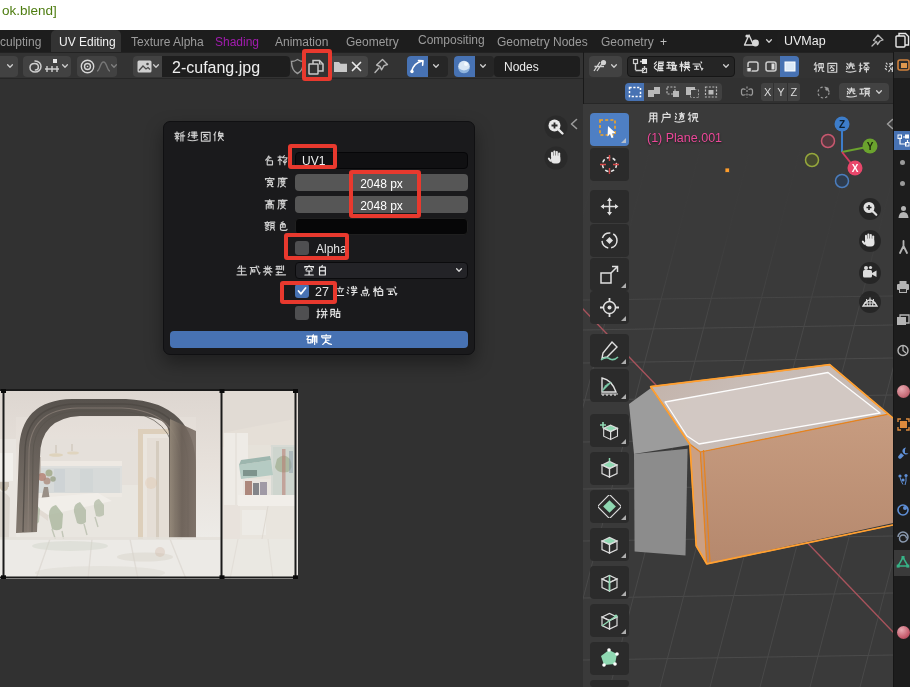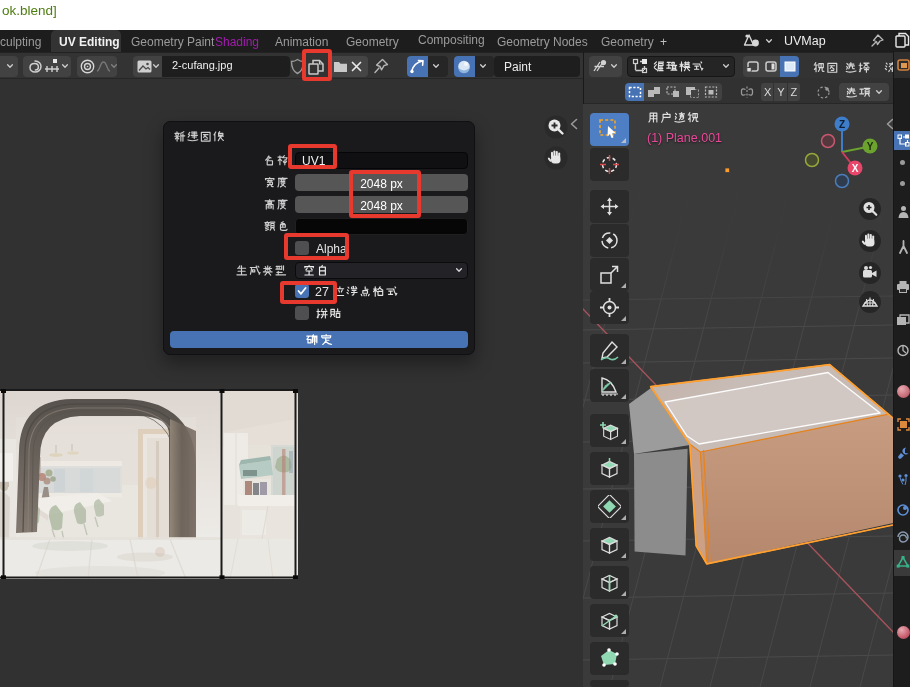--- a/index.html
+++ b/index.html
@@ -3,29 +3,29 @@
 *{margin:0;padding:0;box-sizing:border-box}
 html,body{width:910px;height:687px;overflow:hidden;background:#fff;font-family:"Liberation Sans",sans-serif;}
 .abs{position:absolute}
 </style></head><body>
 <div class="abs" style="left:0;top:0;width:910px;height:687px;background:#fff">
 
 <div class="abs" style="left:2px;top:3px;font-size:13.5px;color:#4d7c0f;">ok.blend]</div>
 <div class="abs" style="left:0;top:30px;width:910px;height:22px;background:#1d1d1d"></div>
 <div class="abs" style="left:51px;top:30px;width:70px;height:22px;background:#333333;border-radius:5px 5px 0 0"></div>
 <div class="abs" style="left:-8px;top:35px;font-size:12px;color:#9b9b9b;width:120px">Sculpting</div>
-<div class="abs" style="left:131px;top:35px;font-size:12px;color:#9b9b9b;width:120px">Geometry Paint</div>
+<div class="abs" style="left:131px;top:35px;font-size:12px;color:#9b9b9b;width:120px">Texture Alpha</div>
 <div class="abs" style="left:215px;top:35px;font-size:12px;color:#a21caf;width:120px">Shading</div>
 <div class="abs" style="left:275px;top:35px;font-size:12px;color:#9b9b9b;width:120px">Animation</div>
 <div class="abs" style="left:346px;top:35px;font-size:12px;color:#9b9b9b;width:120px">Geometry</div>
 <div class="abs" style="left:418px;top:33px;font-size:12px;color:#9b9b9b;width:120px">Compositing</div>
 <div class="abs" style="left:497px;top:35px;font-size:12px;color:#9b9b9b;width:120px">Geometry Nodes</div>
 <div class="abs" style="left:601px;top:35px;font-size:12px;color:#9b9b9b;width:120px">Geometry</div>
 <div class="abs" style="left:660px;top:35px;font-size:12px;color:#c0c0c0;width:120px">+</div>
-<div class="abs" style="left:59px;top:35px;font-size:12px;color:#f2f2f2;font-weight:bold;">UV Editing</div>
+<div class="abs" style="left:59px;top:35px;font-size:12px;color:#f2f2f2;">UV Editing</div>
 <div class="abs" style="left:739px;top:31px;width:171px;height:20px;background:#1d1d1d"></div>
 <svg class="abs" style="left:742px;top:33px" width="24" height="16" viewBox="0 0 24 16">
 <path d="M7,2 L11.5,12 H2.5 Z" fill="none" stroke="#d8d8d8" stroke-width="1.4" stroke-linejoin="round"></path>
 <circle cx="13.5" cy="10" r="3.4" fill="#d8d8d8"></circle>
 <circle cx="5" cy="3" r="1.6" fill="#d8d8d8"></circle>
 </svg>
 <svg class="abs" style="left:765px;top:37px" width="8" height="8" viewBox="0 0 10 10">
       <path d="M2,3.4 L5,6.6 L8,3.4" fill="none" stroke="#cfcfcf" stroke-width="1.6" stroke-linecap="round" stroke-linejoin="round"></path>
     </svg>
 <div class="abs" style="left:777px;top:31px;width:116px;height:20px;background:#1e1e1e;border-radius:4px"></div>
@@ -74,21 +74,21 @@
 <div class="abs" style="left:133px;top:56px;width:157px;height:21px;background:#424242;border-radius:4px"></div>
 <div class="abs" style="left:162px;top:56px;width:128px;height:21px;background:#1e1e1e;border-radius:0 4px 4px 0"></div>
 <svg class="abs" style="left:136px;top:58px" width="17" height="17" viewBox="0 0 17 17">
 <rect x="1.5" y="2.5" width="14" height="12" rx="1.5" fill="#cfcfcf"></rect>
 <path d="M3,12.5 L7,8 L10,11 L12,9.5 L14,11.5" fill="none" stroke="#4a4a4a" stroke-width="1.3"></path>
 <circle cx="11.5" cy="6" r="1.3" fill="#4a4a4a"></circle>
 </svg>
 <svg class="abs" style="left:152px;top:62px" width="8" height="8" viewBox="0 0 10 10">
       <path d="M2,3.4 L5,6.6 L8,3.4" fill="none" stroke="#cccccc" stroke-width="1.6" stroke-linecap="round" stroke-linejoin="round"></path>
     </svg>
-<div class="abs" style="left:172px;top:59px;font-size:11px;color:#efefef">2-cufang.jpg</div>
+<div class="abs" style="left:172px;top:59px;font-size:16px;color:#efefef">2-cufang.jpg</div>
 <svg class="abs" style="left:290px;top:58px" width="15" height="17" viewBox="0 0 15 17">
 <path d="M7.5,1.5 C9.5,3 11.5,3.5 13.5,3.5 C13.5,9 11.5,13.5 7.5,15.5 C3.5,13.5 1.5,9 1.5,3.5 C3.5,3.5 5.5,3 7.5,1.5 Z" fill="none" stroke="#9a9a9a" stroke-width="1.4"></path>
 </svg>
 <svg class="abs" style="left:307px;top:58px" width="19" height="19" viewBox="0 0 19 19">
 <rect x="2" y="6" width="9" height="10" fill="none" stroke="#c9c9c9" stroke-width="1.5" rx="0.5"></rect>
 <path d="M6,6 V2.5 H12.5 L16,6 V13 H11" fill="none" stroke="#c9c9c9" stroke-width="1.5"></path>
 <path d="M12.5,2.5 V6 H16" fill="none" stroke="#c9c9c9" stroke-width="1.2"></path>
 </svg>
 <div class="abs" style="left:330px;top:56px;width:38px;height:21px;background:#454545;border-radius:4px"></div>
 <svg class="abs" style="left:333px;top:59px" width="15" height="15" viewBox="0 0 15 15">
@@ -115,21 +115,21 @@
 <div class="abs" style="left:454px;top:56px;width:21px;height:21px;background:#4772b3;border-radius:4px 0 0 4px"></div>
 <svg class="abs" style="left:456px;top:58px" width="17" height="17" viewBox="0 0 17 17">
 <circle cx="8" cy="8.5" r="5.8" fill="#d9e6f5"></circle>
 <path d="M2.4,10 Q8,14.8 13.6,10 L13.2,12 A5.8,5.8 0 0 1 2.8,12 Z" fill="#8fb4dd"></path>
 <circle cx="10" cy="6" r="2" fill="#f4f8fc"></circle>
 </svg>
 <svg class="abs" style="left:479px;top:62px" width="8" height="8" viewBox="0 0 10 10">
       <path d="M2,3.4 L5,6.6 L8,3.4" fill="none" stroke="#cccccc" stroke-width="1.6" stroke-linecap="round" stroke-linejoin="round"></path>
     </svg>
 <div class="abs" style="left:494px;top:56px;width:86px;height:21px;background:#1e1e1e;border-radius:4px"></div>
-<div class="abs" style="left:504px;top:60px;font-size:12px;color:#ececec">Paint</div>
+<div class="abs" style="left:504px;top:60px;font-size:12px;color:#ececec">Nodes</div>
 <div class="abs" style="left:589px;top:56px;width:33px;height:21px;background:#424242;border-radius:4px"></div>
 <svg class="abs" style="left:592px;top:58px" width="17" height="17" viewBox="0 0 17 17">
 <path d="M2,13 L8,4 M5,13 L11,4 M2.5,8.5 H12" stroke="#d2d2d2" stroke-width="1.3" fill="none"></path>
 <circle cx="11.5" cy="4.5" r="2.6" fill="#d2d2d2"></circle>
 </svg>
 <svg class="abs" style="left:610px;top:62px" width="8" height="8" viewBox="0 0 10 10">
       <path d="M2,3.4 L5,6.6 L8,3.4" fill="none" stroke="#cccccc" stroke-width="1.6" stroke-linecap="round" stroke-linejoin="round"></path>
     </svg>
 <div class="abs" style="left:627px;top:56px;width:108px;height:21px;background:#252525;border-radius:4px;border:1px solid #161616"></div>
 <svg class="abs" style="left:632px;top:58px" width="16" height="16" viewBox="0 0 16 16">

